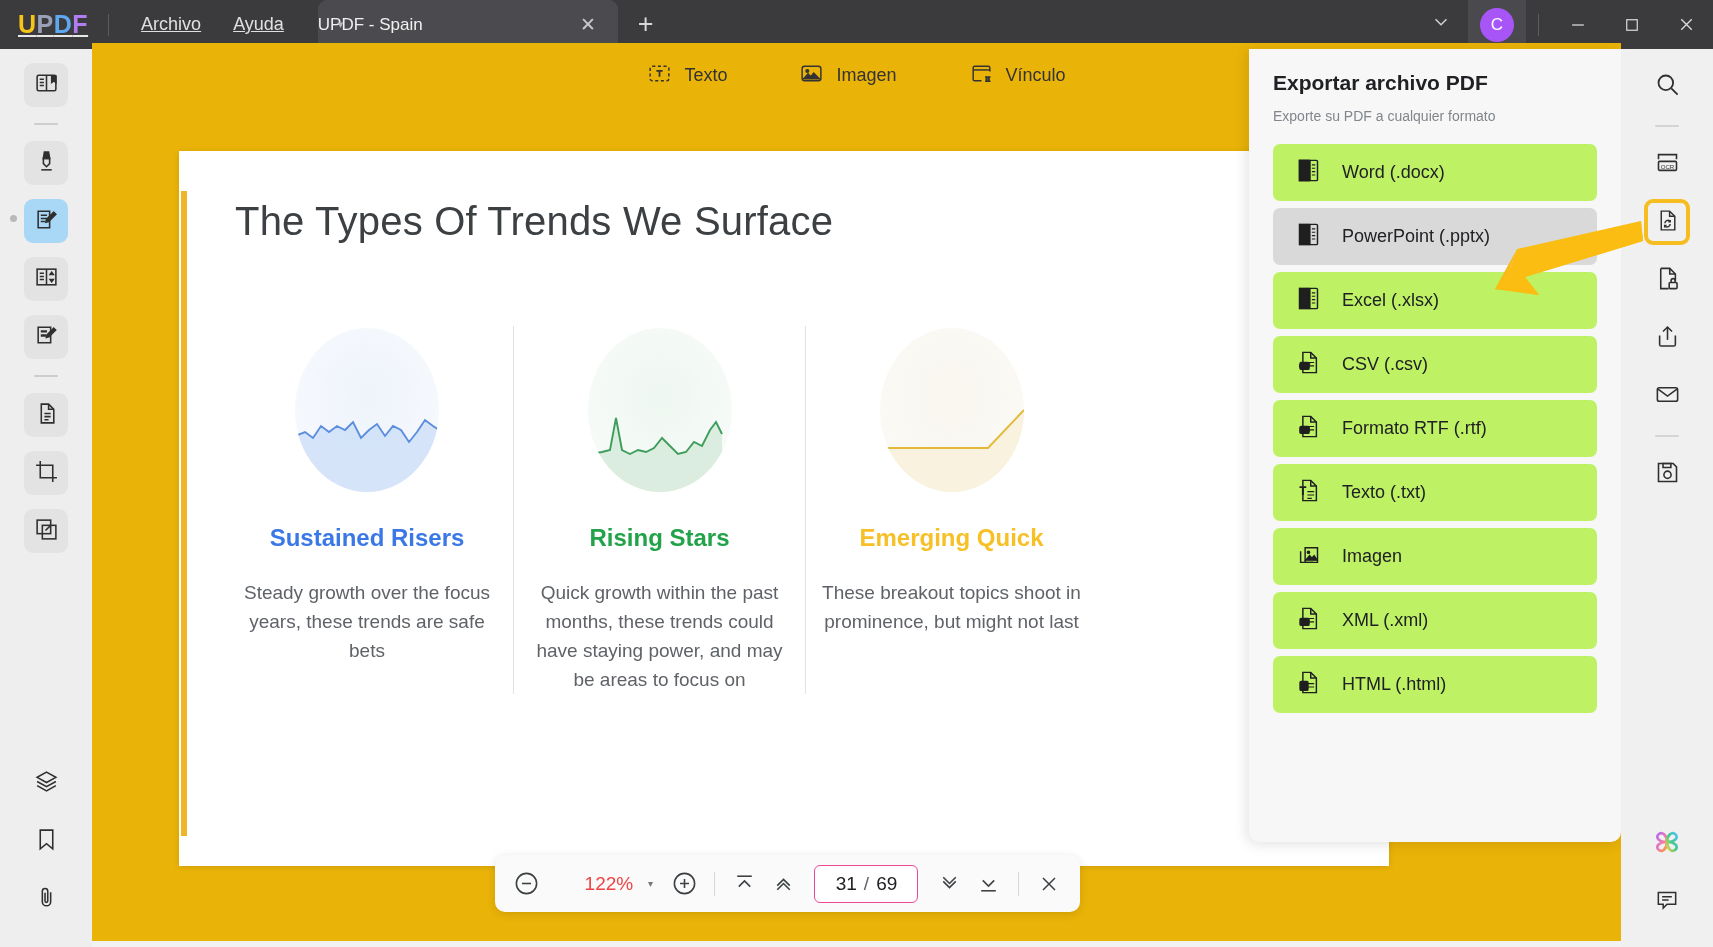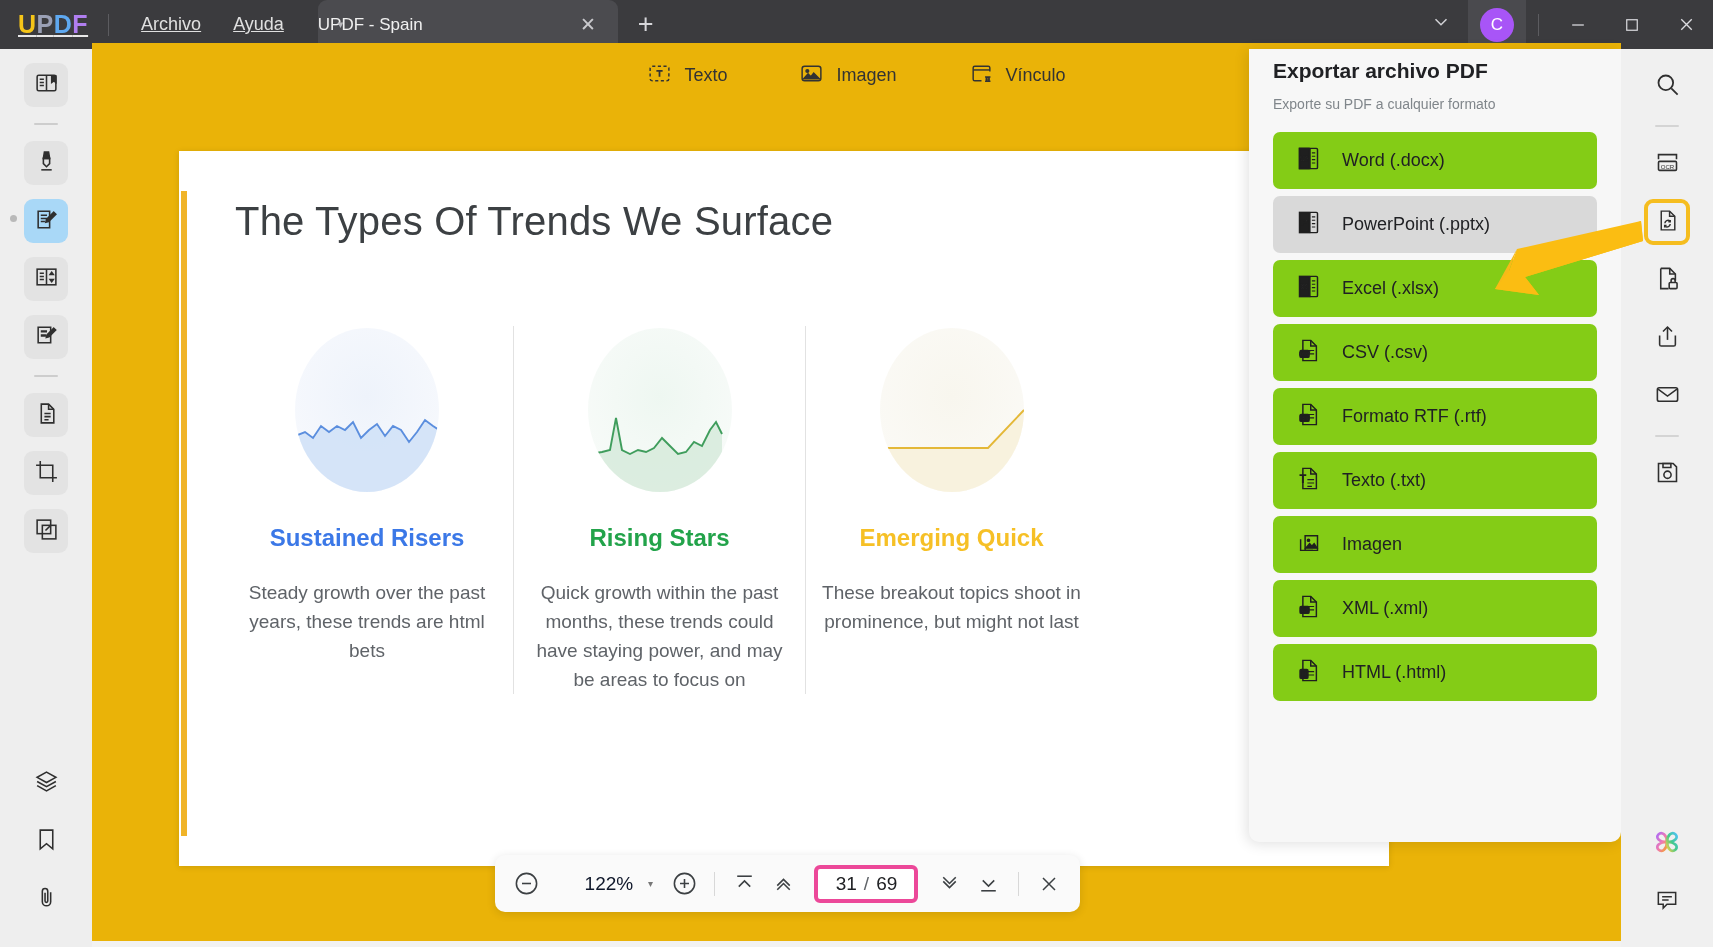--- a/index.html
+++ b/index.html
@@ -99,42 +99,42 @@
   }
 
   
   .bottombar {
     position: absolute; left: 495px; top: 855px; width: 585px; height: 57px;
     background: #fafafa; border-radius: 10px; box-shadow: 0 2px 10px rgba(0,0,0,.12);
     display: flex; align-items: center; padding: 0 14px; gap: 4px; z-index: 5;
   }
   .bb-btn { width: 42px; height: 42px; display: flex; align-items: center; justify-content: center;
             cursor: pointer; color: #3c4043; border-radius: 6px; }
-  .zoomval { font-size: 19px; color: #0f172a; min-width: 62px; text-align: center; margin-left: 30px; }
+  .zoomval { font-size: 19px; color: #ef4444; min-width: 62px; text-align: center; margin-left: 30px; }
   .caret-sm { font-size: 10px; color: #777; padding: 0 10px 0 4px; cursor: pointer; }
   .bb-sep { width: 1px; height: 24px; background: #d8d8d8; margin: 0 8px; }
   .pagebox {
-    border: 4px solid #ec4899; background: #fff; border-radius: 6px;
+    border: 1px solid #ec4899; background: #fff; border-radius: 6px;
     height: 38px; min-width: 104px; display: flex; align-items: center; justify-content: center;
     gap: 7px; font-size: 19px; color: #202124; margin: 0 10px; cursor: text;
   }
   .pagebox .slash { color: #5f6368; }
 
   
   .export-panel {
     position: absolute; right: 92px; top: 49px; width: 372px; height: 793px;
     background: #f7f7f7; border-radius: 0 0 10px 10px;
     box-shadow: -2px 2px 14px rgba(0,0,0,.12); z-index: 10;
-    padding: 10px 24px 0 24px; overflow: hidden;
+    padding: 22px 24px 0 24px; overflow: hidden;
   }
   .ep-title { font-size: 21px; font-weight: bold; color: #202124; }
   .ep-sub { font-size: 14px; color: #80868b; margin-top: 13px; }
   .ep-list { margin-top: 20px; }
   .ep-item {
-    height: 57px; background: #84cc16; border-radius: 7px; margin-bottom: 7px;
+    height: 57px; background: #bef264; border-radius: 7px; margin-bottom: 7px;
     display: flex; align-items: center; padding-left: 22px; gap: 20px; cursor: pointer;
     position: relative;
   }
   .ep-item.selected { background: #d9d9d9; }
   .ep-label { font-size: 18px; color: #202124; }
 
   
   .arrow { position: absolute; right: 70px; top: 215px; z-index: 20; pointer-events: none; }
 
   
@@ -362,21 +362,21 @@
                   </clipPath>
               </defs>
               <ellipse cx="84" cy="84" rx="72" ry="82" fill="url(#g0)"></ellipse>
               <g clip-path="url(#c0)">
                 <path d="M12 110 L22 106 L30 112 L38 100 L46 106 L54 100 L62 104 L70 96 L78 112 L86 104 L94 98 L102 110 L110 100 L118 104 L126 116 L134 106 L142 94 L150 100 L156 104 L156 170 L12 170Z" fill="#cfe0f7" opacity=".85"></path>
                 <path d="M12 110 L22 106 L30 112 L38 100 L46 106 L54 100 L62 104 L70 96 L78 112 L86 104 L94 98 L102 110 L110 100 L118 104 L126 116 L134 106 L142 94 L150 100 L156 104" fill="none" stroke="#5b8ede" stroke-width="1.9"></path>
               </g>
             </svg>
           </div>
           <div class="card-h c0">Sustained Risers</div>
-          <div class="card-b">Steady growth over the past years, these trends are html bets</div>
+          <div class="card-b">Steady growth over the focus years, these trends are safe bets</div>
         </div>
 
         <div class="card">
           <div class="blob">
             <svg width="168" height="168" viewBox="0 0 168 168">
               <defs>
                 <radialGradient id="g1" cx="50%" cy="42%" r="62%">
                   <stop offset="0%" stop-color="#eef7f1"></stop>
                     <stop offset="100%" stop-color="#f8fbf9"></stop>
                 </radialGradient>

